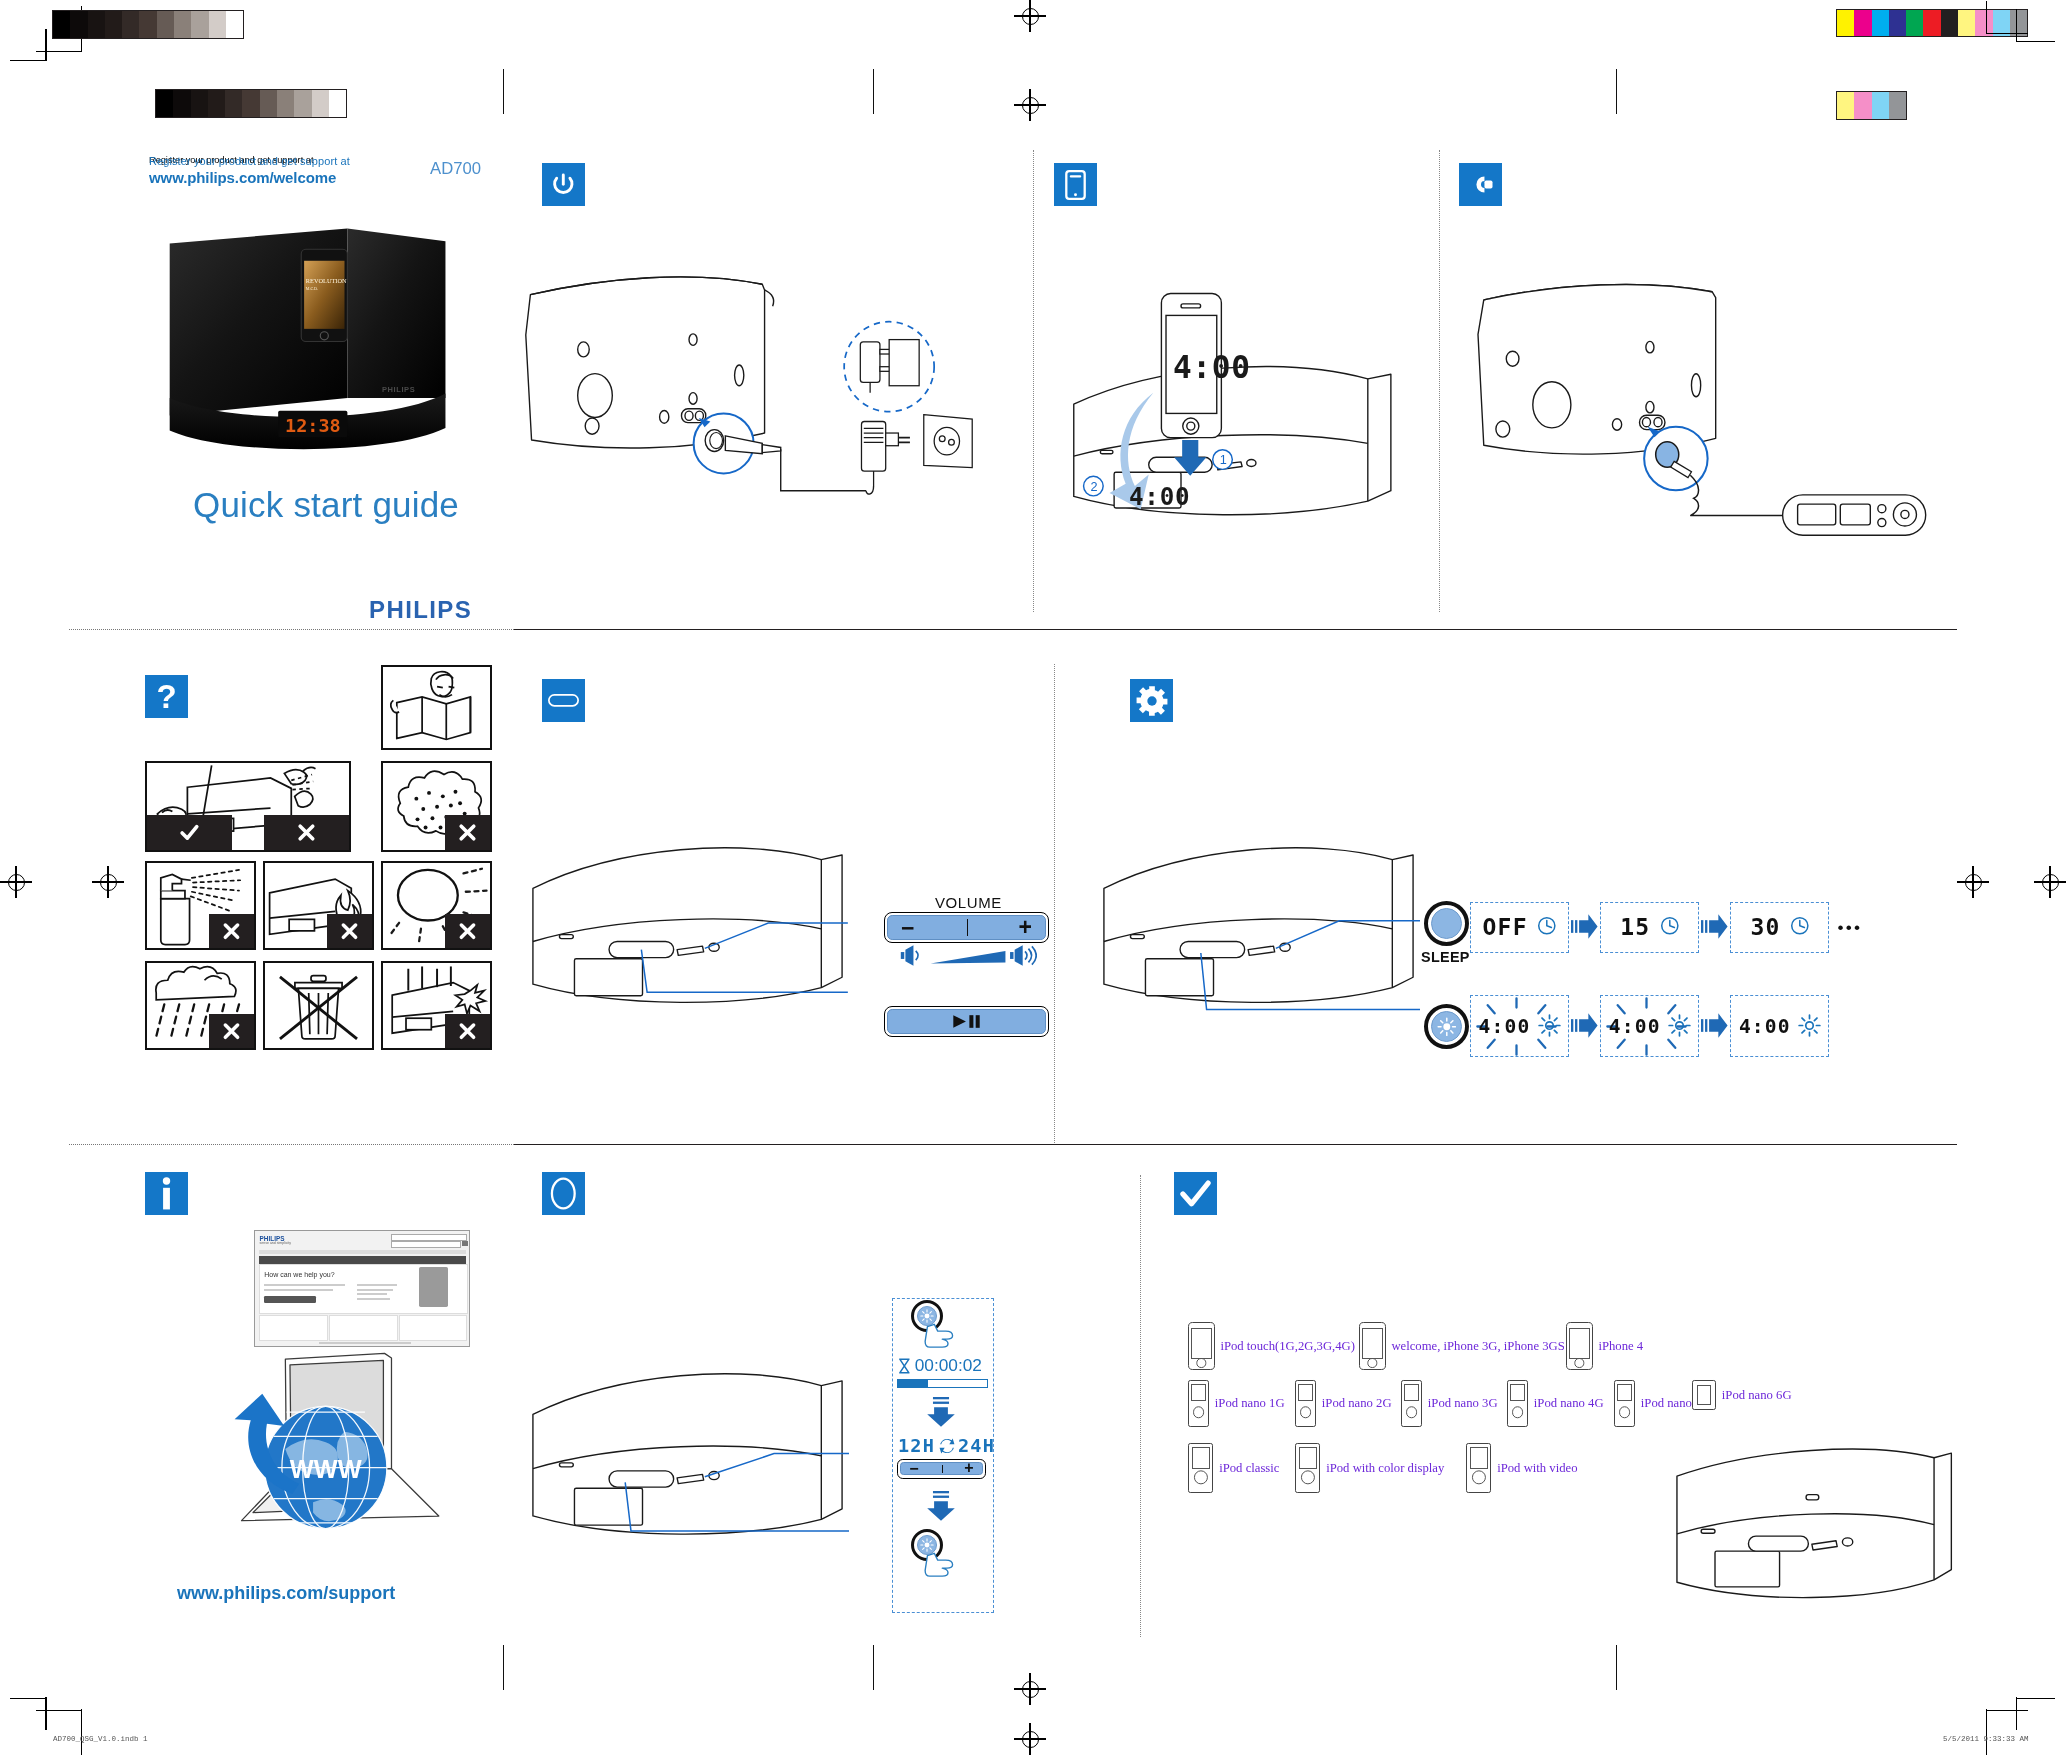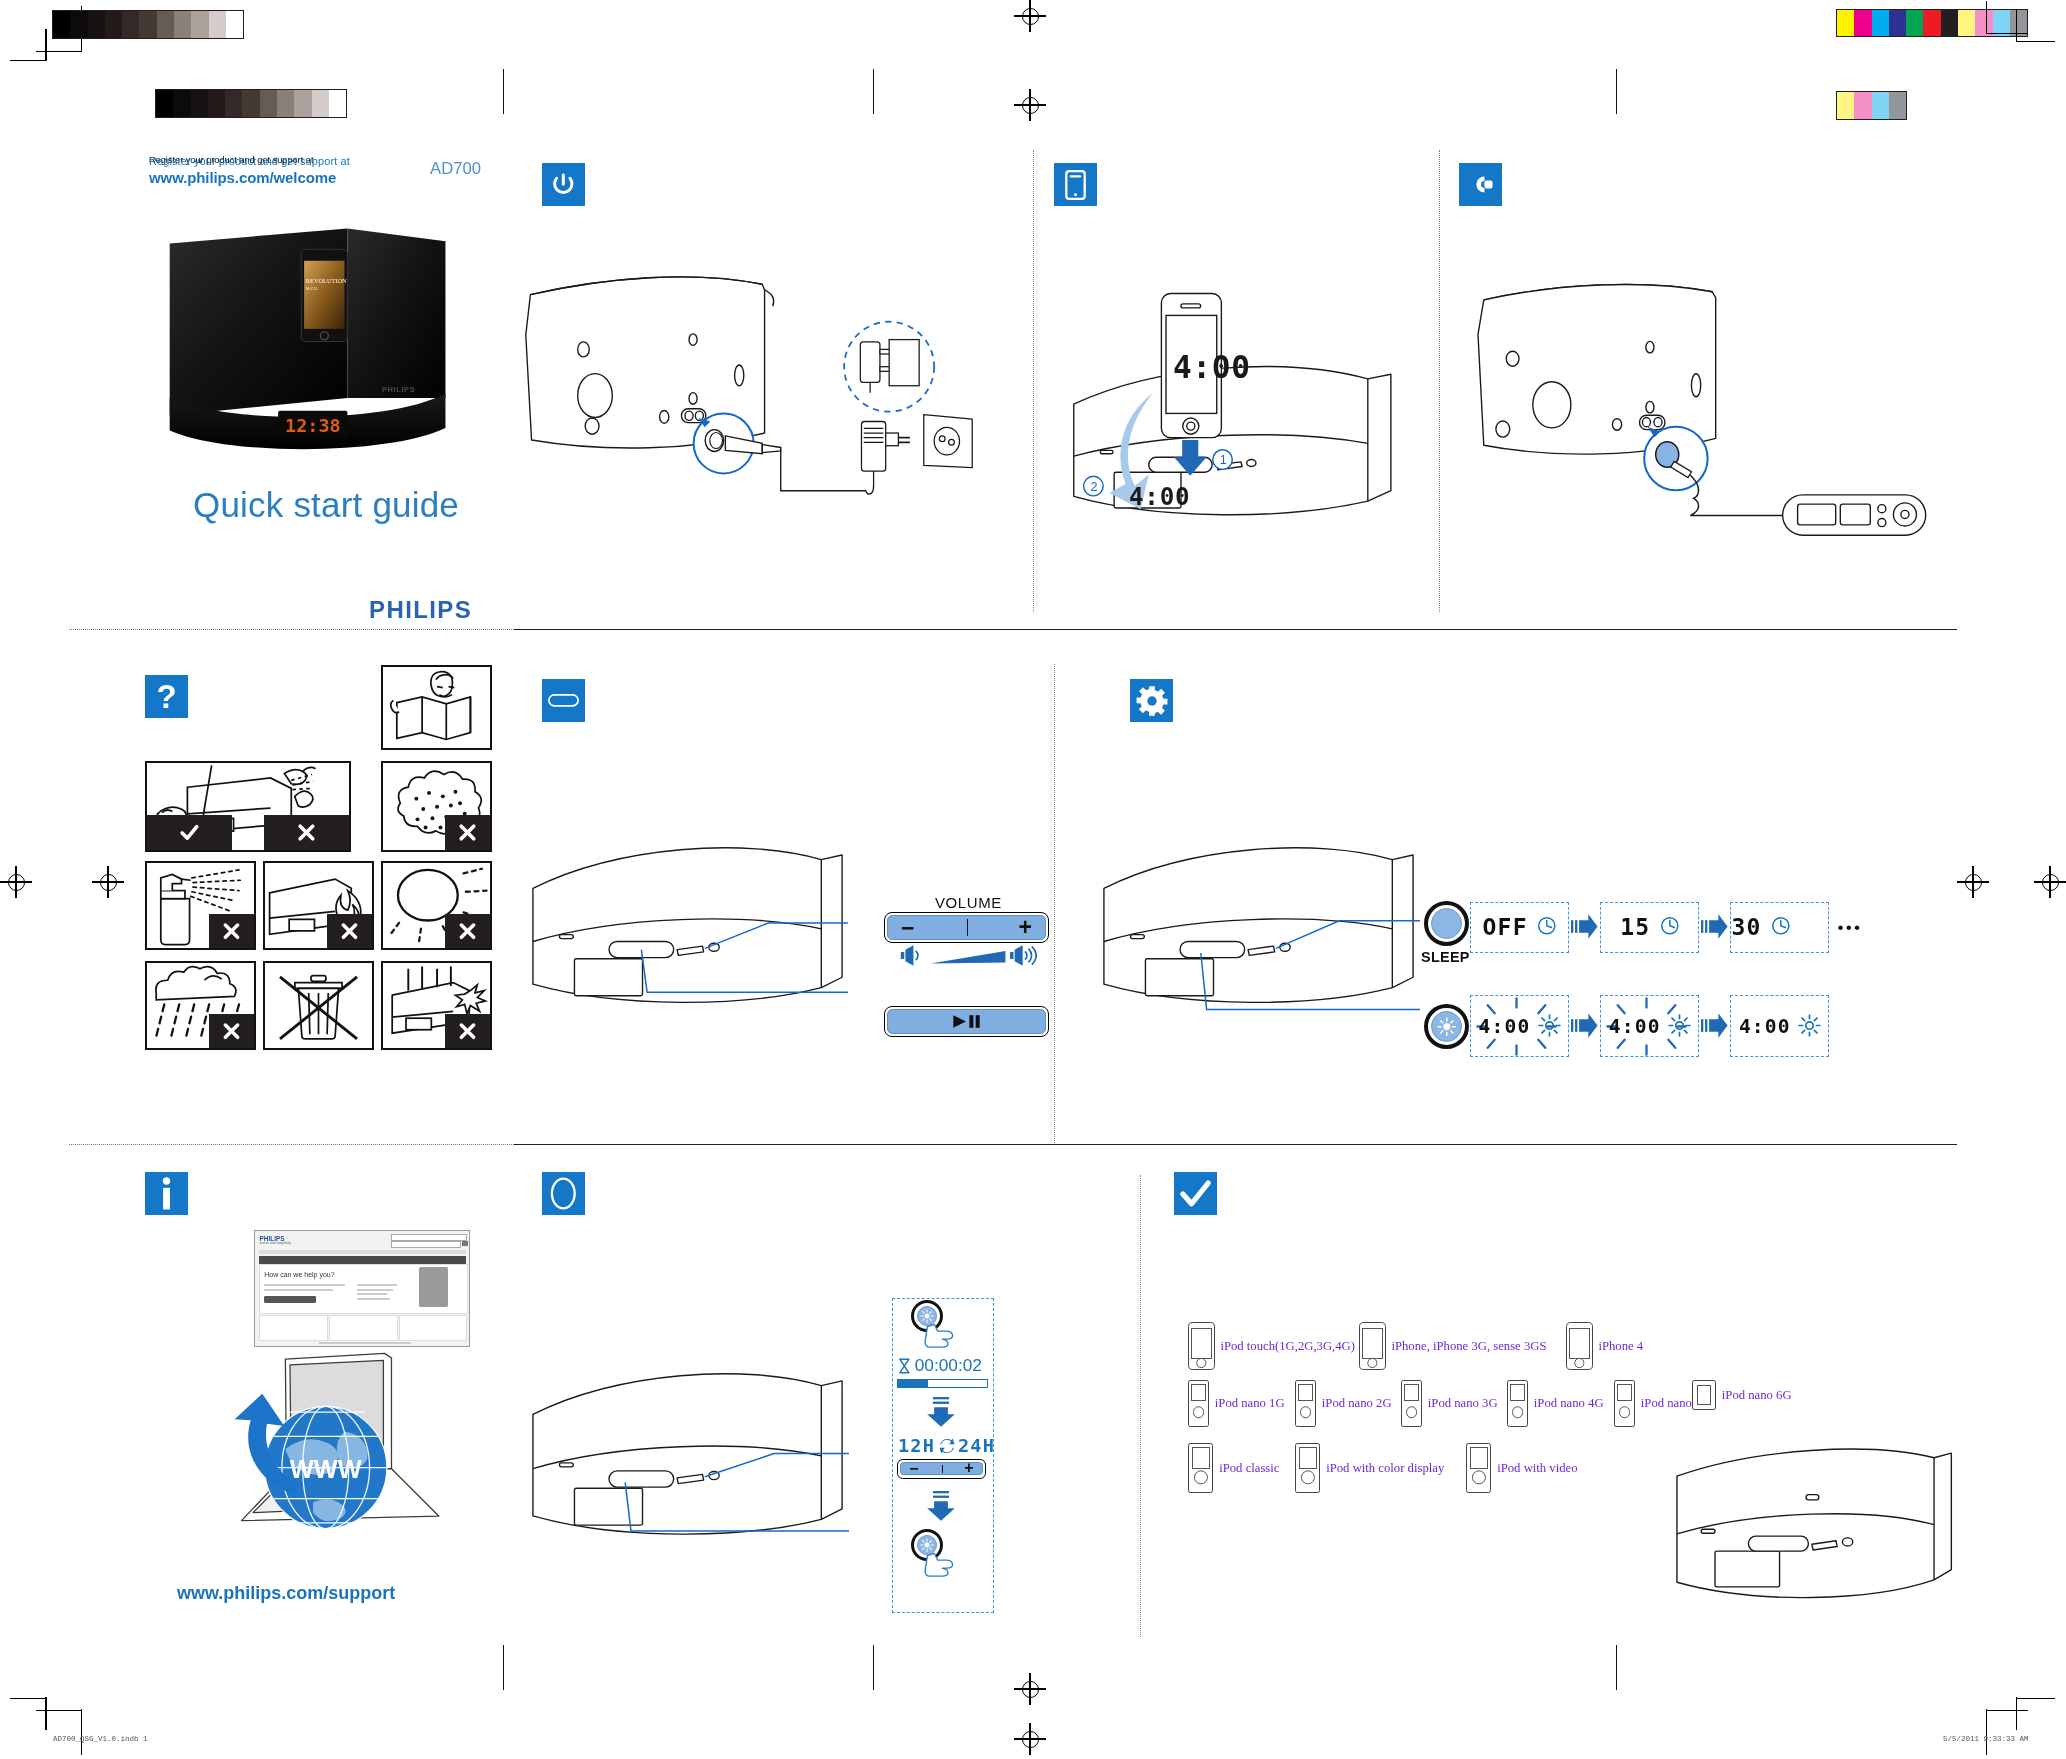--- a/index.html
+++ b/index.html
@@ -673,21 +673,21 @@
       <path d="M17 8 L17 17 L25 20" fill="none" stroke="#1a74bb" stroke-width="2.6" stroke-linecap="round"></path>
         </svg></span>
     </div>
     <div style="margin: 0px 2.3px;"><svg width="26.6" height="29" viewBox="0 0 46 50">
       <g fill="#1f69b5">
           <rect x="0" y="14" width="4" height="22"></rect>
           <rect x="7" y="14" width="4" height="22"></rect>
       <path d="M14 14 L30 14 L30 4 L46 25 L30 46 L30 36 L14 36Z"></path>
         </g>
       </svg></div>
-    <div class="dashbox" style="position: relative; width: 99px; height: 51px; display: flex; align-items: center; justify-content: flex-start; gap: 9.2px;">
+    <div class="dashbox" style="position: relative; width: 99px; height: 51px; display: flex; align-items: center; justify-content: center; gap: 9.2px;">
       <span class="lcd" style="font-size: 23px; color: rgb(17, 17, 17);">30</span>
       <span><svg width="19.6" height="19.6" viewBox="0 0 34 34">
       <circle cx="17" cy="17" r="14" fill="none" stroke="#1a74bb" stroke-width="2.6"></circle>
       <path d="M17 8 L17 17 L25 20" fill="none" stroke="#1a74bb" stroke-width="2.6" stroke-linecap="round"></path>
         </svg></span>
     </div>
     <span style="font-size: 17.3px; color: rgb(17, 17, 17); margin-left: 8px; letter-spacing: 2.3px;">•••</span>
   </div>
 
 <div class="knob" style="left:1424px;top:1004px;width:45px;height:45px;">
@@ -925,21 +925,21 @@
         <span class="scr"></span>
         <span class="home"></span>
       </span>
       <span class="lbl">iPod touch(1G,2G,3G,4G)</span>
     </div>
     <div class="ipod-item" style="left: 1359px; top: 1322px;">
       <span class="dev phone" style="width:26.6px;height:48px;">
         <span class="scr"></span>
         <span class="home"></span>
       </span>
-      <span class="lbl">iPhone, iPhone 3G, sense 3GS</span>
+      <span class="lbl">welcome, iPhone 3G, iPhone 3GS</span>
     </div>
     <div class="ipod-item" style="left: 1566px; top: 1322px;">
       <span class="dev phone" style="width:26.6px;height:48px;">
         <span class="scr"></span>
         <span class="home"></span>
       </span>
       <span class="lbl">iPhone 4</span>
     </div>
     <div class="ipod-item" style="left: 1188px; top: 1380px;">
       <span class="dev" style="width:21px;height:47px;">

